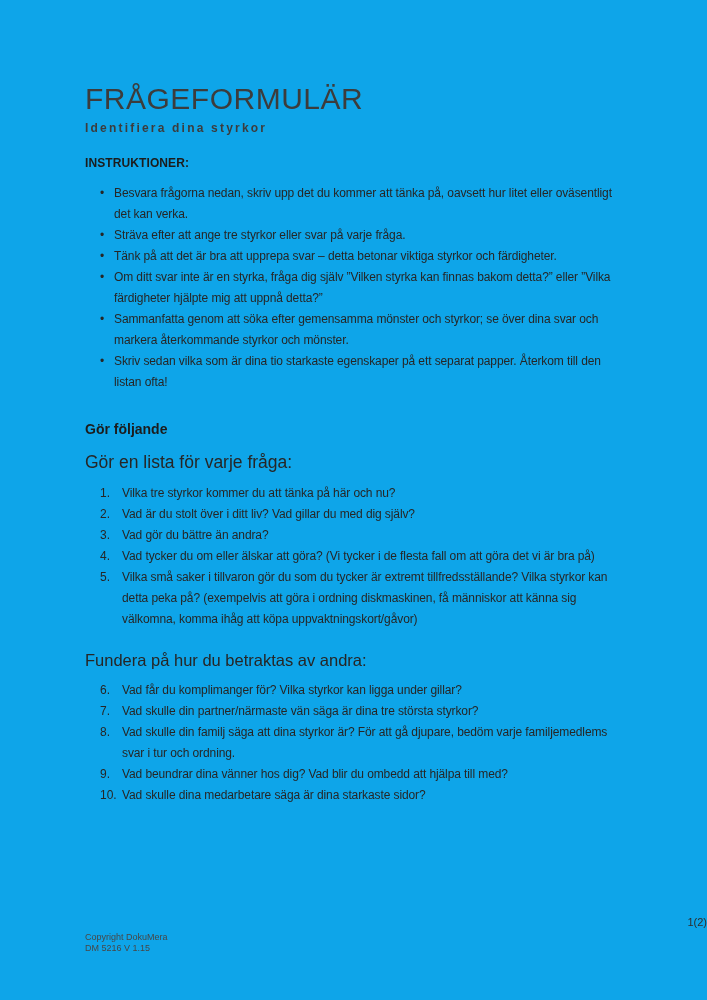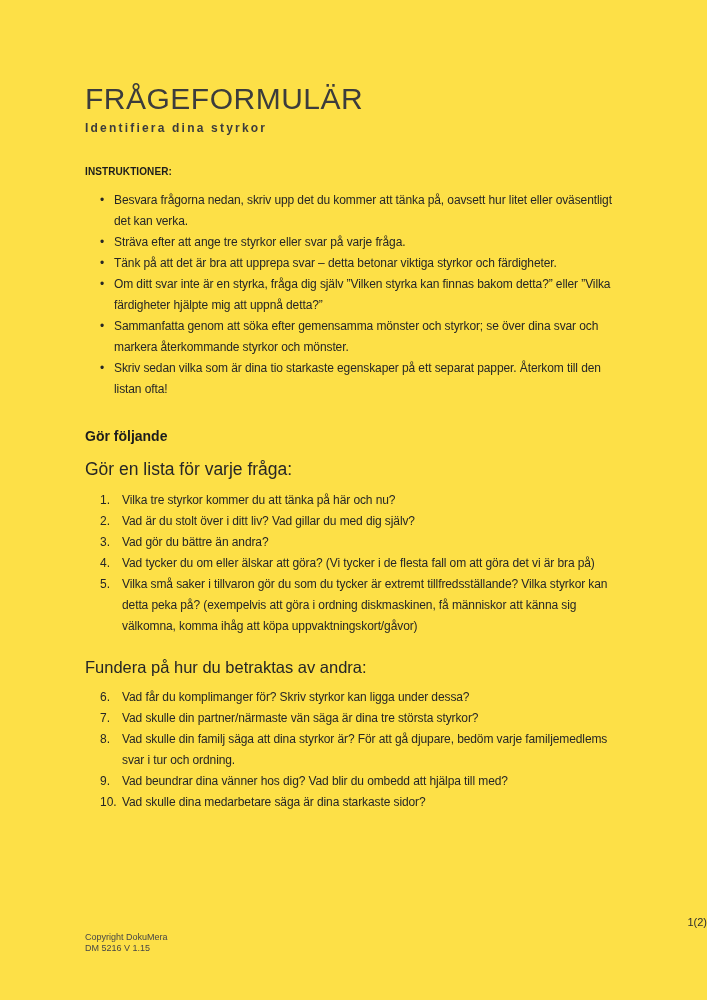--- a/index.html
+++ b/index.html
@@ -1,20 +1,20 @@
 <!DOCTYPE html>
 <html lang="sv"><head>
 <meta charset="utf-8">
 <style>
   html, body { margin: 0; padding: 0; background: #ffffff; }
   .page {
     position: relative;
     width: 707px;
     height: 1000px;
-    background: #fde047;
+    background: #0ea5e9;
     font-family: "Liberation Sans", "DejaVu Sans", sans-serif;
     color: #262626;
     overflow: hidden;
     box-sizing: border-box;
   }
   .content { padding: 82px 80px 0 85px; }
 
   .doc-title {
     margin: 0;
     font-size: 30px;
@@ -33,22 +33,22 @@
 
   .intro {
     margin-top: 47px;
     font-size: 12px;
     line-height: 21px;
     letter-spacing: -0.1px;
     max-width: 522px;
   }
 
   .instructions-heading {
-    margin-top: 31px;
-    font-size: 10px;
+    margin-top: 21px;
+    font-size: 12px;
     font-weight: 700;
     color: #1c1c1c;
     letter-spacing: 0.1px;
   }
 
   .bullet-list { margin-top: 13px; }
   .bullet-row { display: flex; align-items: flex-start; }
   .bullet {
     width: 14px;
     margin-left: 15px;
@@ -179,21 +179,21 @@
         <span class="q-num">5.</span>
         <span class="q-text">Vilka små saker i tillvaron gör du som du tycker är extremt tillfredsställande? Vilka styrkor kan detta peka på? (exempelvis att göra i ordning diskmaskinen, få människor att känna sig välkomna, komma ihåg att köpa uppvaktningskort/gåvor)</span>
       </div>
     </div>
 
     <div class="section2-heading">Fundera på hur du betraktas av andra:</div>
 
     <div class="q-list">
       <div class="q-row">
         <span class="q-num">6.</span>
-        <span class="q-text">Vad får du komplimanger för? Skriv styrkor kan ligga under dessa?</span>
+        <span class="q-text">Vad får du komplimanger för? Vilka styrkor kan ligga under gillar?</span>
       </div>
       <div class="q-row">
         <span class="q-num">7.</span>
         <span class="q-text">Vad skulle din partner/närmaste vän säga är dina tre största styrkor?</span>
       </div>
       <div class="q-row">
         <span class="q-num">8.</span>
         <span class="q-text">Vad skulle din familj säga att dina styrkor är? För att gå djupare, bedöm varje familjemedlems svar i tur och ordning.</span>
       </div>
       <div class="q-row">

